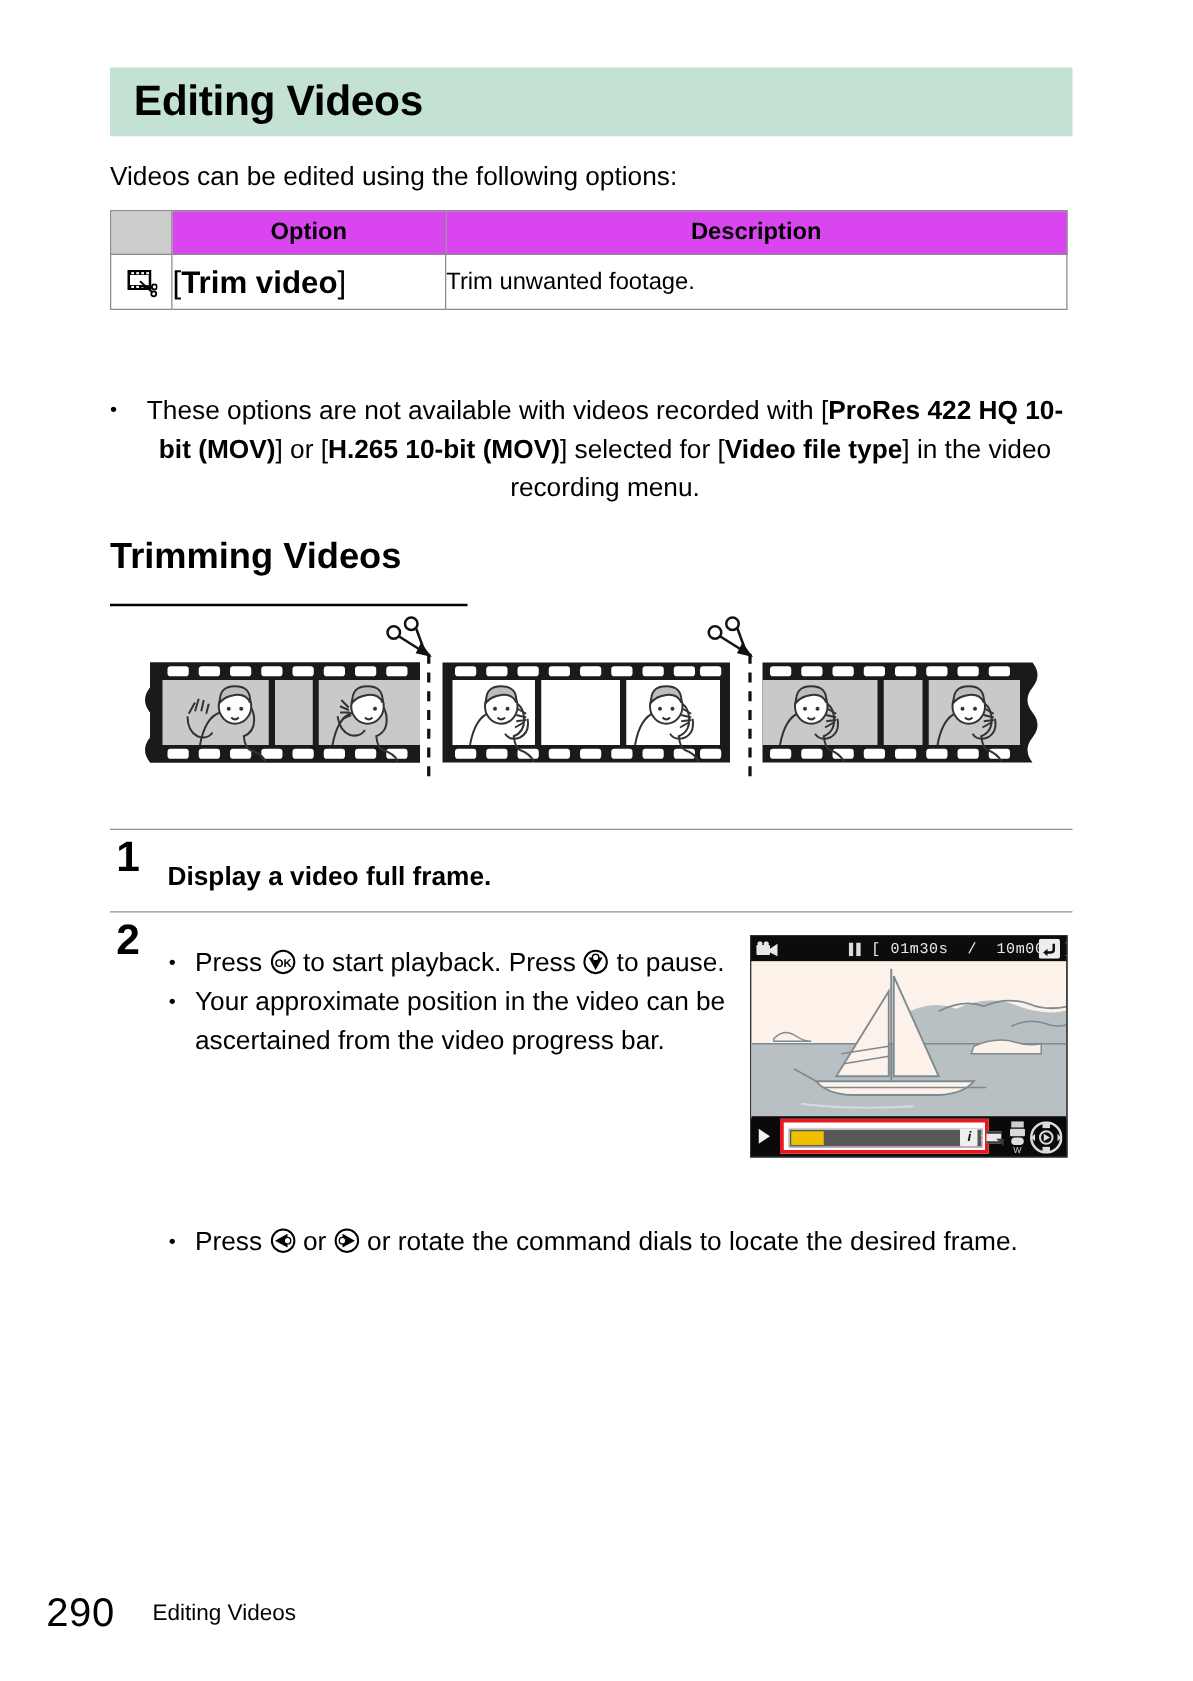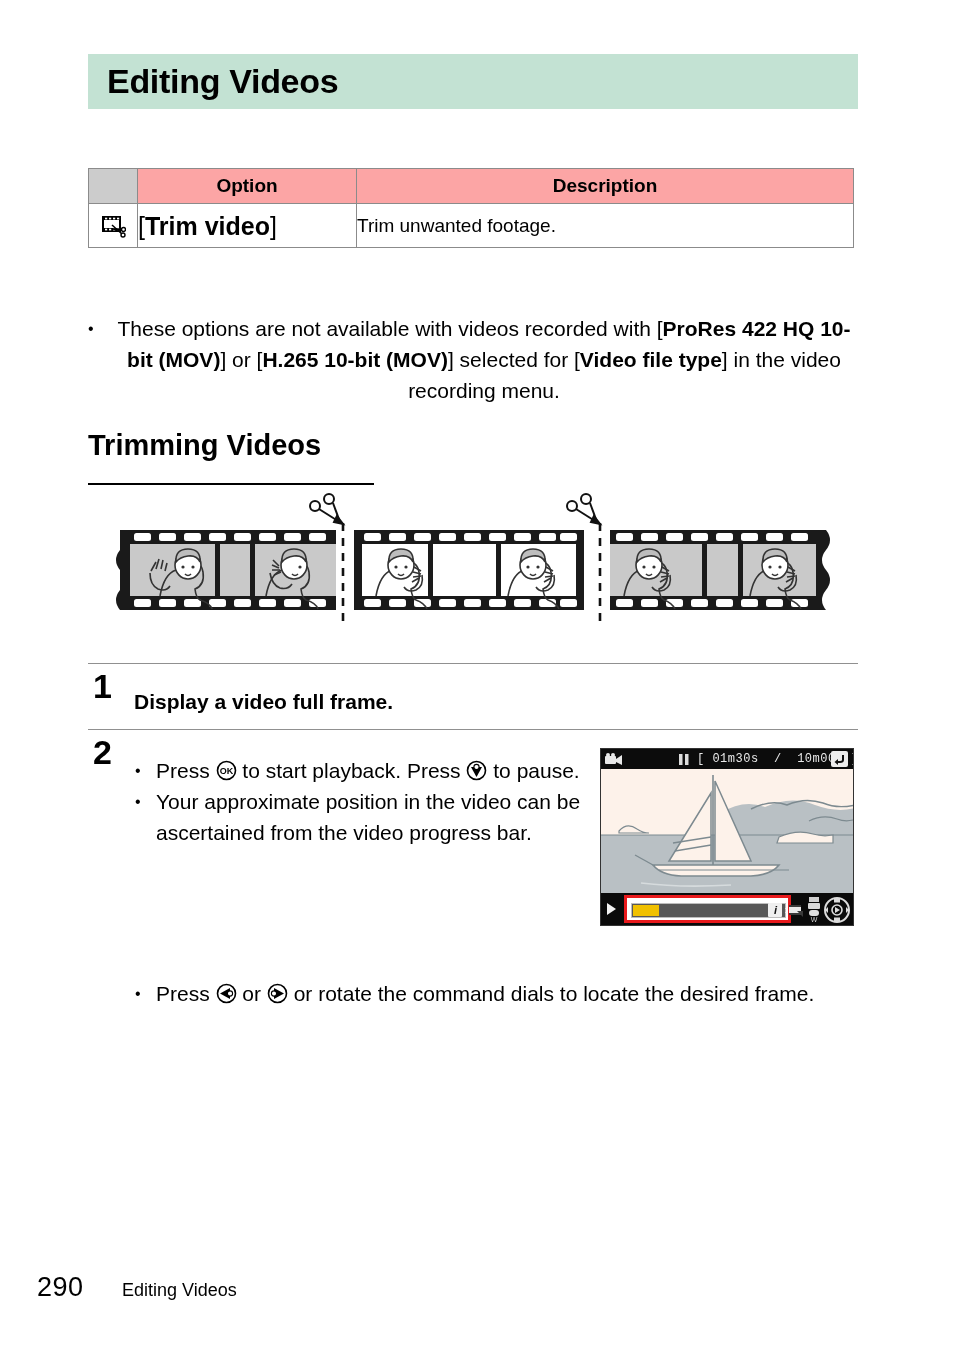--- a/index.html
+++ b/index.html
@@ -35,21 +35,21 @@
     position:absolute; left:88px; top:168px; width:766px;
     border-collapse:collapse;
     font-size:19px;
   }
   .opt-table td, .opt-table th{
     border:1px solid #8b8b8b;
     padding:0;
     vertical-align:middle;
   }
   .opt-table thead th{
-    background:#fca5a5;
+    background:#d946ef;
     font-weight:bold;
     font-size:19px;
     height:34px;
     text-align:center;
   }
   .th-option{ width:266px; }
   .cell-icon{
     width:48px; text-align:center; border-right:1px solid #8b8b8b;
   }
   .cell-optname{
@@ -164,39 +164,40 @@
   }
   .ibox{
     display:inline-block; width:14px; height:14px; background:#efefef; color:#111;
     font-weight:bold; font-style:italic; font-size:11px; line-height:14px; text-align:center;
     border-radius:1px;
   }
 
   
   .footer-num{
     position:absolute; left:37px; top:1272px;
-    font-size:27px; font-weight:normal; letter-spacing:0.5px;
+    font-size:32px; font-weight:normal; letter-spacing:0.5px;
   }
   .footer-txt{
     position:absolute; left:122px; top:1280px;
     font-size:18px;
   }
 
   .inline-icon{ vertical-align:-3px; }
   b{ font-weight:bold; }
 </style>
 </head>
 <body>
 
 <div class="page">
 
   <div class="title-band">
     <span class="title">Editing Videos</span>
   </div>
 
+  <div class="intro">Videos can be edited using the following options:</div>
 
   <table class="opt-table">
     <thead>
       <tr>
         <th class="cell-icon" style="background:#cccccc;border-right:1px solid #8b8b8b;"></th>
         <th class="th-option" style="width:218px">Option</th>
         <th>Description</th>
       </tr>
     </thead>
     <tbody>

